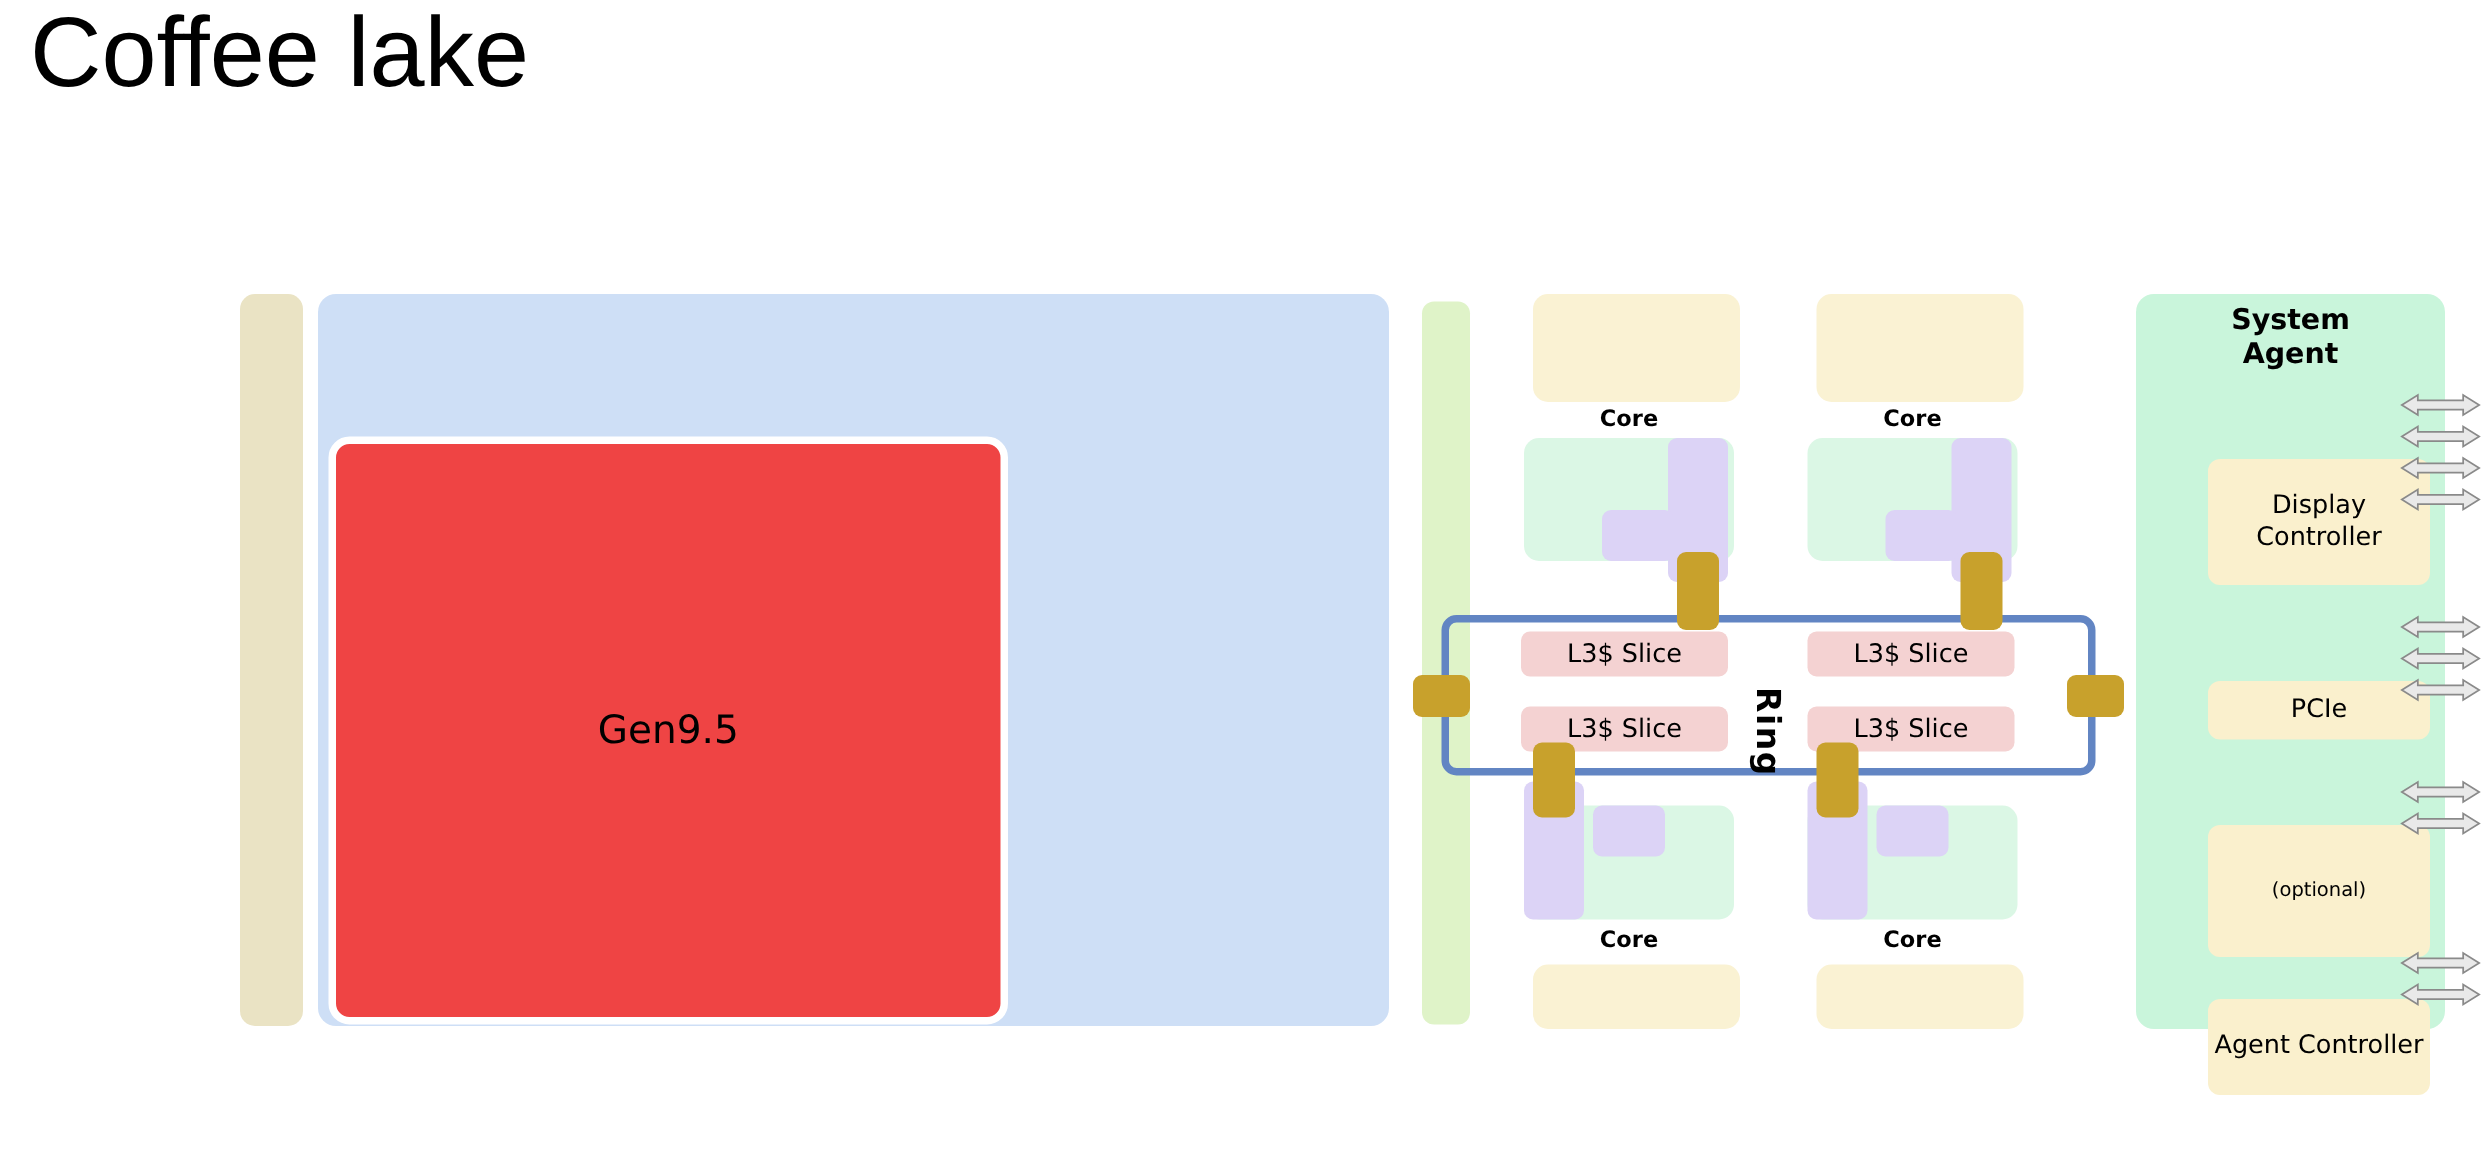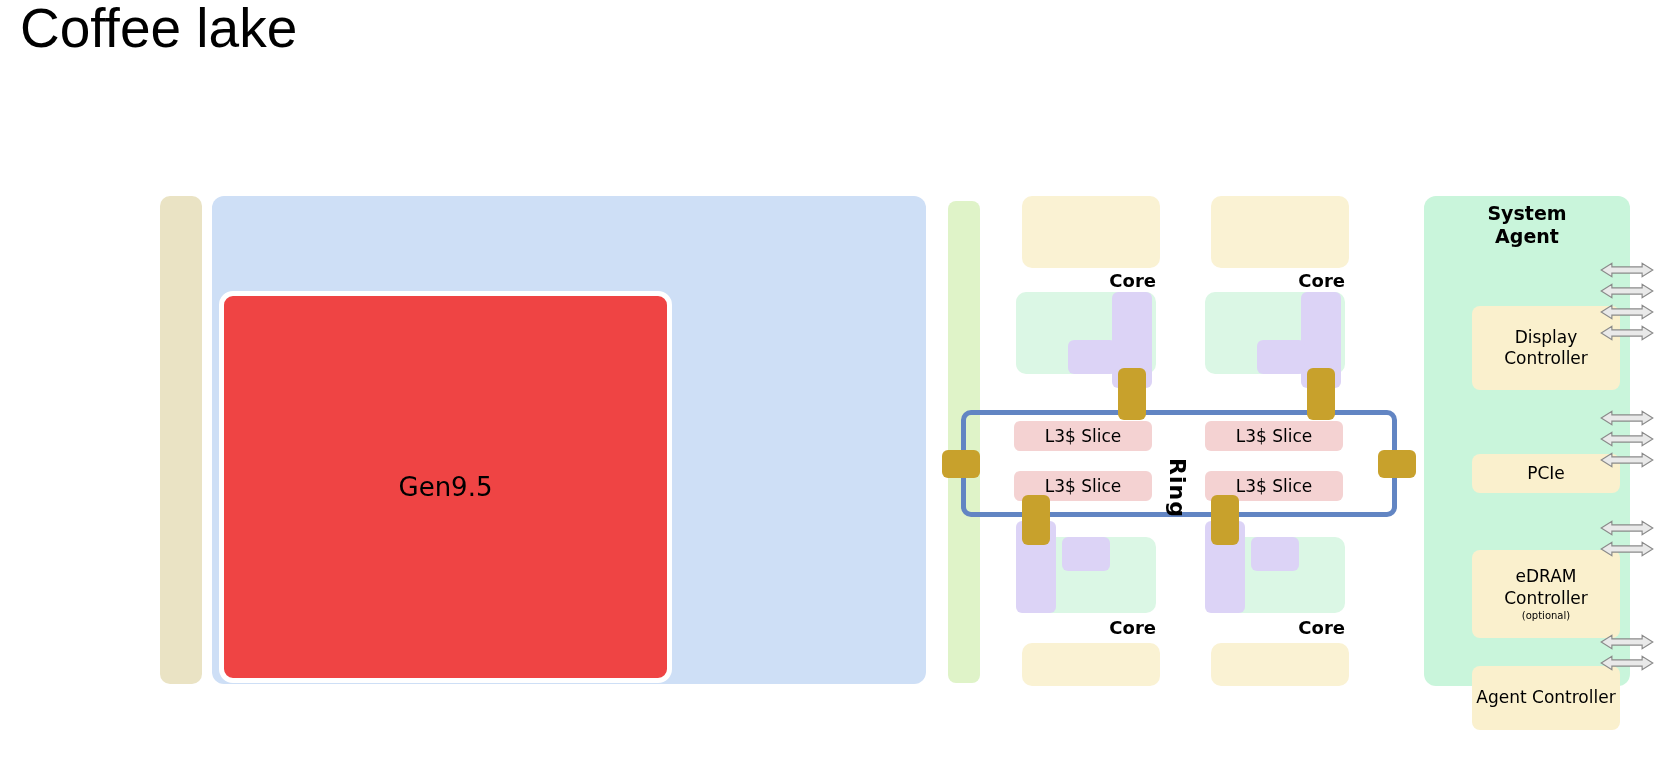--- a/index.html
+++ b/index.html
@@ -2,21 +2,21 @@
 <html><head>
 <meta charset="utf-8">
 <style>
   * { margin:0; padding:0; box-sizing:border-box; }
   html,body { width:1658px; height:784px; background:#ffffff; }
   body { font-family:"DejaVu Sans", sans-serif; color:#000; }
   .canvas { position:relative; width:1658px; height:784px; overflow:hidden; background:#fff; }
   .abs { position:absolute; }
 
   .page-title { position:absolute; left:20px; top:0px; font-family:"Liberation Sans", sans-serif;
-                font-size:55px; line-height:1.05; color:#000; white-space:nowrap; }
+                font-size:66px; line-height:1.05; color:#000; white-space:nowrap; }
 
   
   .beige   { background:#EAE3C4; }
   .blue    { background:#CEDFF6; }
   .pinkbig { background:#ef4444; }
   .greenbar{ background:#DFF3C8; }
   .cream   { background:#FAF2D3; }
   .mint    { background:#DBF7E5; }
   .purple  { background:#DCD3F6; }
   .l3bg    { background:#F4D2D2; }
@@ -25,35 +25,35 @@
   .ctrlbg  { background:#FAF0CD;margin-top:44px; }
 
   .r6  { border-radius:6px; }
   .r8  { border-radius:8px; }
   .r10 { border-radius:10px; }
   .r12 { border-radius:12px; }
 
   .gen-block { display:flex; align-items:center; justify-content:center;
                border:5px solid #ffffff; border-radius:14px; font-size:26px; }
 
-  .core-label { font-weight:bold; font-size:18px; text-align:right; z-index:2; }
+  .core-label { font-weight:bold; font-size:15px; text-align:center; z-index:2; }
 
   .ring { border:5px solid #6285C3; border-radius:10px; background:transparent; z-index:1; }
   .ring-label { display:flex; align-items:center; justify-content:center;
                 font-weight:bold; font-size:22px; transform:rotate(90deg);
                 transform-origin:center; z-index:2; letter-spacing:1px; }
 
   .l3-slice { display:flex; align-items:center; justify-content:center;
               font-size:17px; border-radius:6px; z-index:2; }
 
   .sa-title { font-weight:bold; font-size:19px; line-height:1.2; text-align:center; }
 
   .ctrl { display:flex; flex-direction:column; align-items:center; justify-content:center;
           text-align:center; font-size:17px; line-height:1.25; border-radius:8px; }
-  .ctrl .note { font-size:10px; line-height:1.3; }
+  .ctrl .note { font-size:13px; line-height:1.3; }
 
   .arrow-stack { display:flex; flex-direction:column; gap:5px; z-index:4; }
 </style>
 </head>
 <body>
 
 <div class="canvas">
 
   <div class="page-title">Coffee lake</div>
 
@@ -119,21 +119,20 @@
     <div class="abs samint r12" style="left:1424px;top:196px;width:206px;height:490px"></div>
     <div class="abs sa-title" style="left:1487px;top:202px;width:80px">System Agent</div>
 
     <div class="abs ctrlbg ctrl" style="left:1472px;top:262px;width:148px;height:84px">
       <span>Display Controller</span>
     </div>
     <div class="abs ctrlbg ctrl" style="left:1472px;top:410px;width:148px;height:39px">
       <span>PCIe</span>
     </div>
     <div class="abs ctrlbg ctrl" style="left:1472px;top:506px;width:148px;height:88px">
-      <span>eDRAM Controller</span>
       <span class="note">(optional)</span>
     </div>
     <div class="abs ctrlbg ctrl" style="left:1472px;top:622px;width:148px;height:64px">
       <span>Agent Controller</span>
     </div>
 
     <div class="abs arrow-stack" style="left:1598px;top:262px">
         <svg viewBox="0 0 60 18" width="58" height="16">
           <polygon points="1,9 13,1.5 13,5.5 47,5.5 47,1.5 59,9 47,16.5 47,12.5 13,12.5 13,16.5" fill="#E9E9E9" stroke="#8A8A8A" stroke-width="1.3"></polygon>
         </svg>

